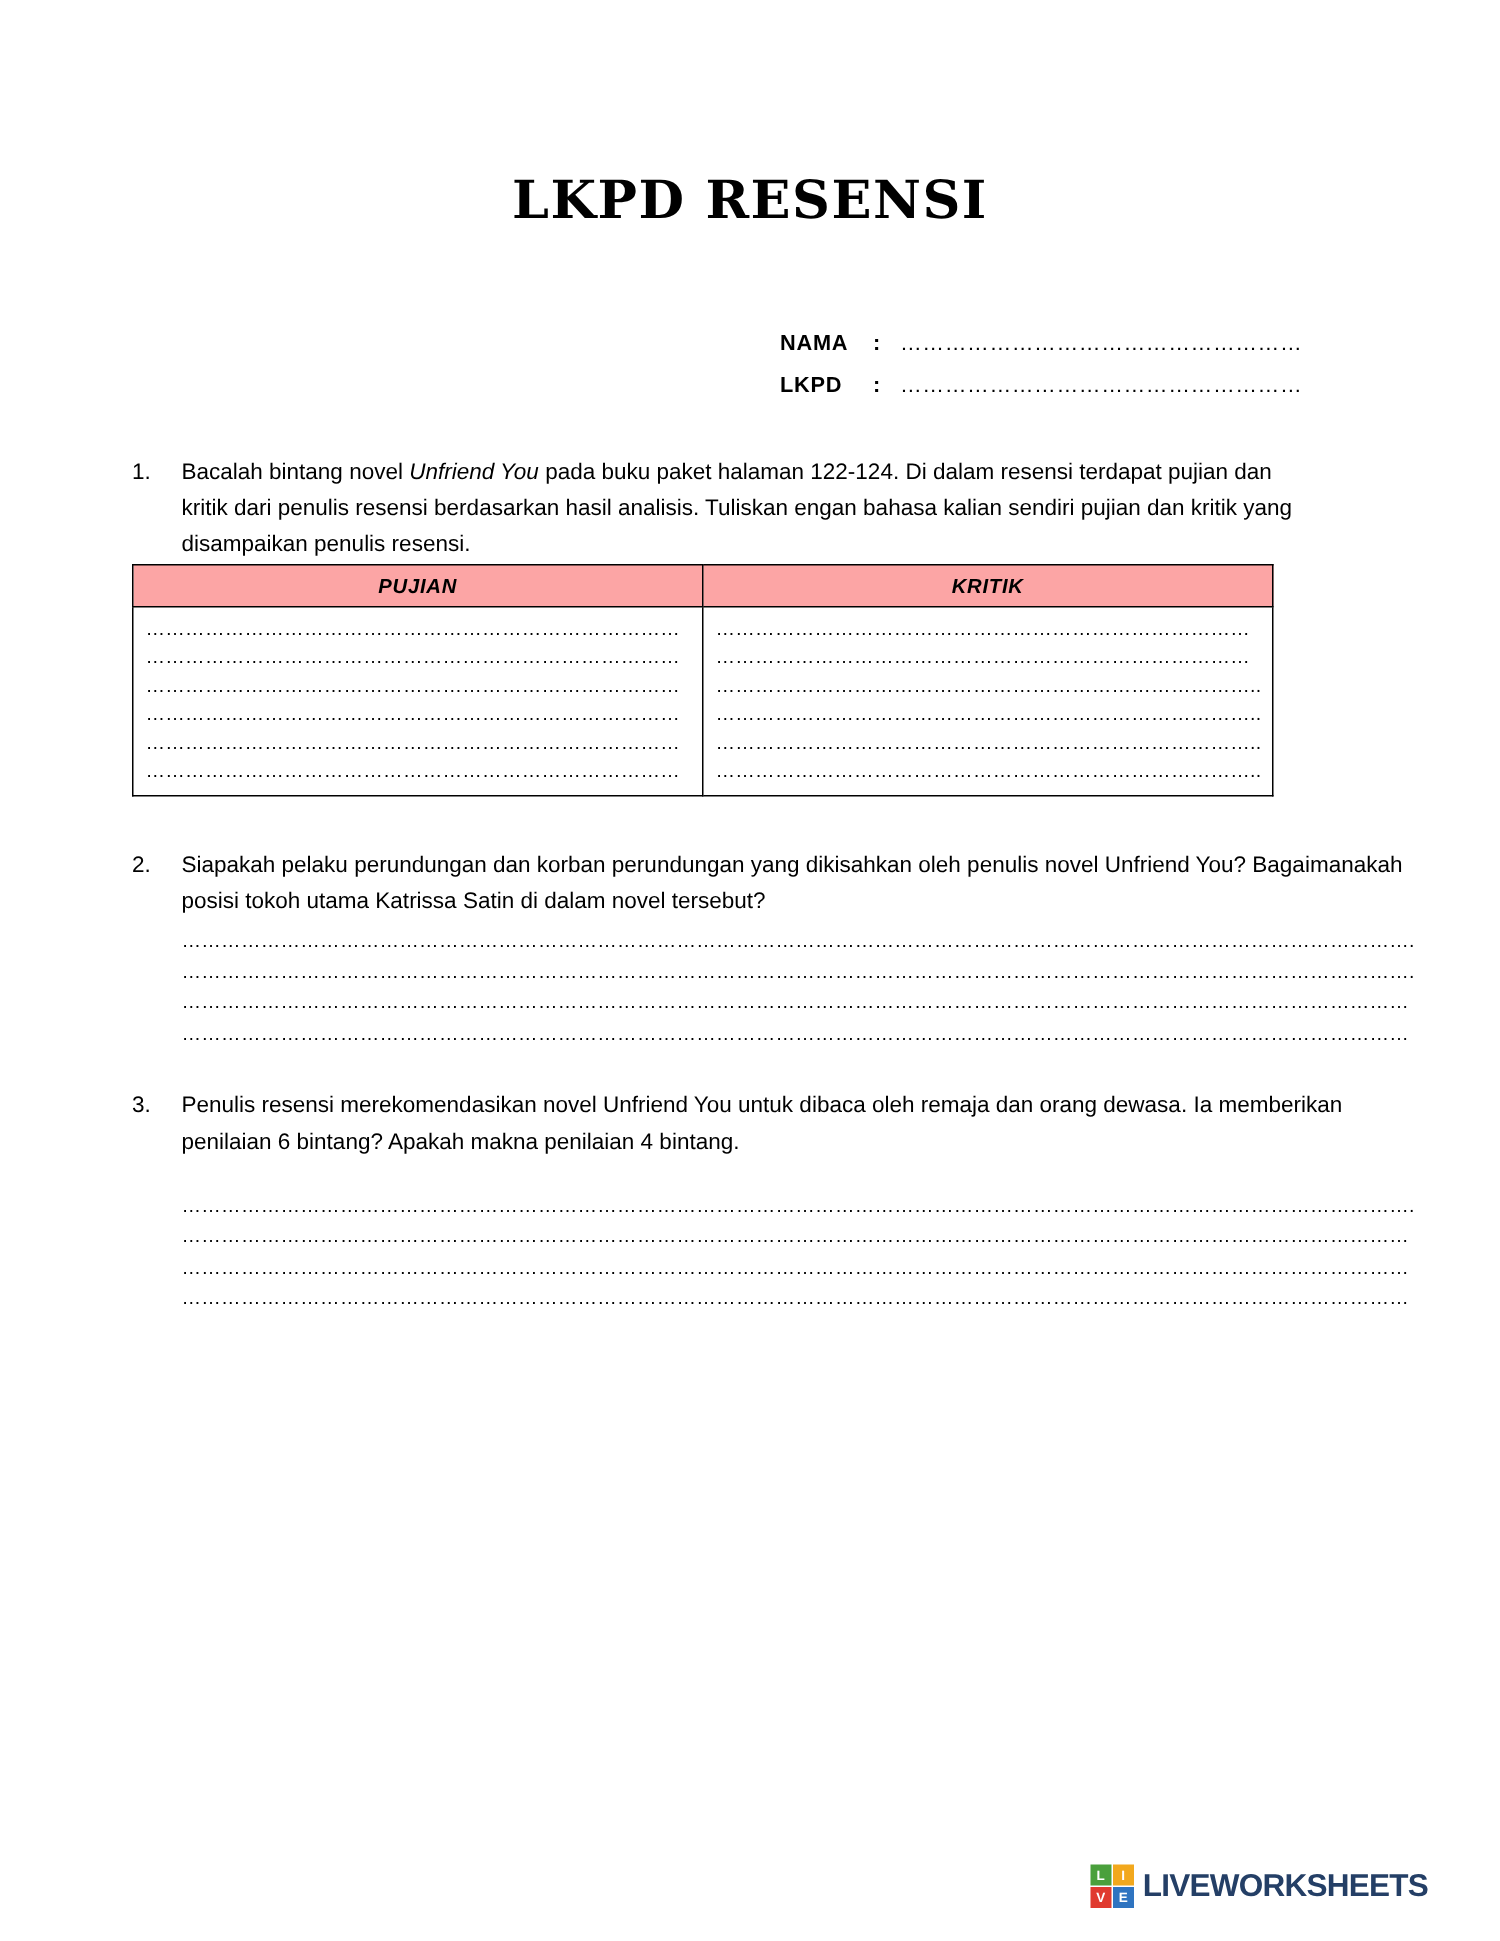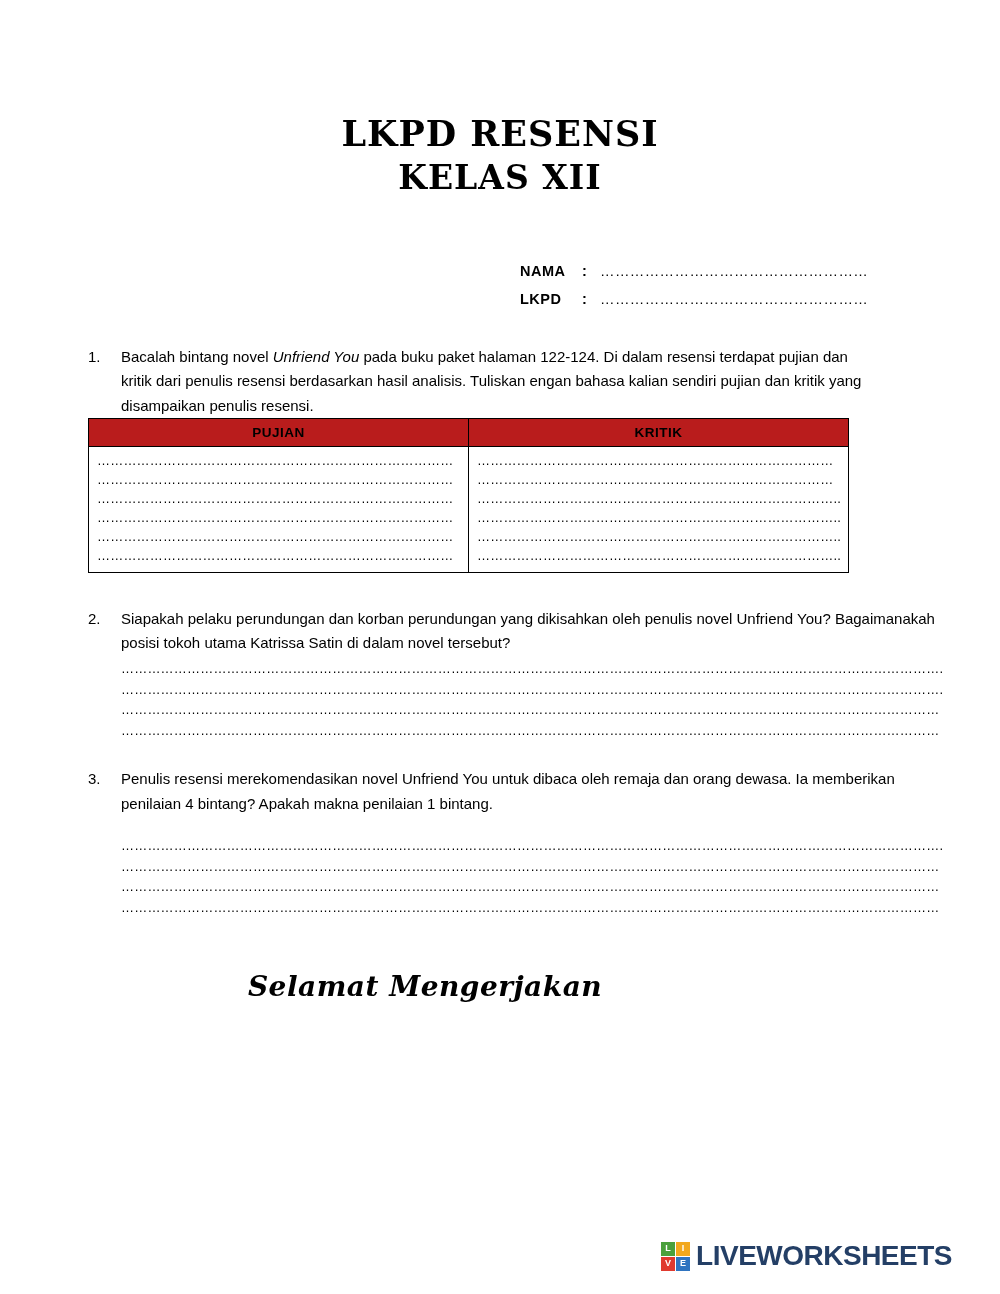--- a/index.html
+++ b/index.html
@@ -92,26 +92,27 @@
     padding-left: 20px;
   }
   table.pk {
     border-collapse: collapse;
     width: 761px;
     margin-left: 0px;
     table-layout: fixed;
   }
   table.pk th {
     border: 1px solid #000;
-    background: #b91c1c;
+    background: #fca5a5;
     font-size: 13.5px;
     font-weight: bold;
     letter-spacing: 0.5px;
     padding: 6px 0 6px 0;
     text-align: center;
+    font-style: italic;
   }
   table.pk td {
     border: 1px solid #000;
     vertical-align: top;
     padding: 5px 8px 6px 8px;
   }
   .cell-line {
     font-size: 13px;
     line-height: 1.46;
     letter-spacing: 0.2px;
@@ -166,35 +167,34 @@
     font-weight: bold;
     color: #ffffff;
     font-family: "Liberation Sans", sans-serif;
     line-height: 1;
   }
   .bm1 { background: #4aa03c; }
   .bm2 { background: #f2a81d; }
   .bm3 { background: #e03a2f; }
   .bm4 { background: #2f74c0; }
   .brand-text {
-    font-size: 28px;
+    font-size: 21px;
     font-weight: bold;
     letter-spacing: -0.5px;
     color: #243f66;
     font-family: "Liberation Sans", sans-serif;
   }
 </style>
 </head>
 <body>
 
 <div class="page">
 
   <div class="title-block">
     <div class="title-line l1">LKPD RESENSI</div>
-    <div class="title-line l2">KELAS XII</div>
   </div>
 
   <div class="id-block">
     <div class="id-row">
       <span class="id-label">NAMA</span>
       <span class="id-colon">:</span>
       <span class="id-dots">………………………………………………</span>
     </div>
     <div class="id-row">
       <span class="id-label">LKPD</span>
@@ -255,34 +255,33 @@
           <div class="ans-line">……………………………………………………………………………………………………………………………………………………………………</div>
         </div>
       </div>
     </div>
 
     <div class="gap-md"></div>
 
     <div class="q">
       <div class="q-num">3.</div>
       <div class="q-body">
-        <div>Penulis resensi merekomendasikan novel Unfriend You untuk dibaca oleh remaja dan orang dewasa. Ia memberikan penilaian 4 bintang? Apakah makna penilaian 1 bintang.</div>
+        <div>Penulis resensi merekomendasikan novel Unfriend You untuk dibaca oleh remaja dan orang dewasa. Ia memberikan penilaian 6 bintang? Apakah makna penilaian 4 bintang.</div>
         <div class="gap-sm"></div>
         <div class="answer-lines">
           <div class="ans-line">…………………………………………………………………………………………………………………………………………………………………….</div>
           <div class="ans-line">……………………………………………………………………………………………………………………………………………………………………</div>
           <div class="ans-line">……………………………………………………………………………………………………………………………………………………………………</div>
           <div class="ans-line">……………………………………………………………………………………………………………………………………………………………………</div>
         </div>
       </div>
     </div>
 
   </div>
 
-  <div class="closing">Selamat Mengerjakan</div>
 
   <div class="brand">
     <span class="brand-mark">
       <span class="bm bm1">L</span>
       <span class="bm bm2">I</span>
       <span class="bm bm3">V</span>
       <span class="bm bm4">E</span>
     </span>
     <span class="brand-text">LIVEWORKSHEETS</span>
   </div>

